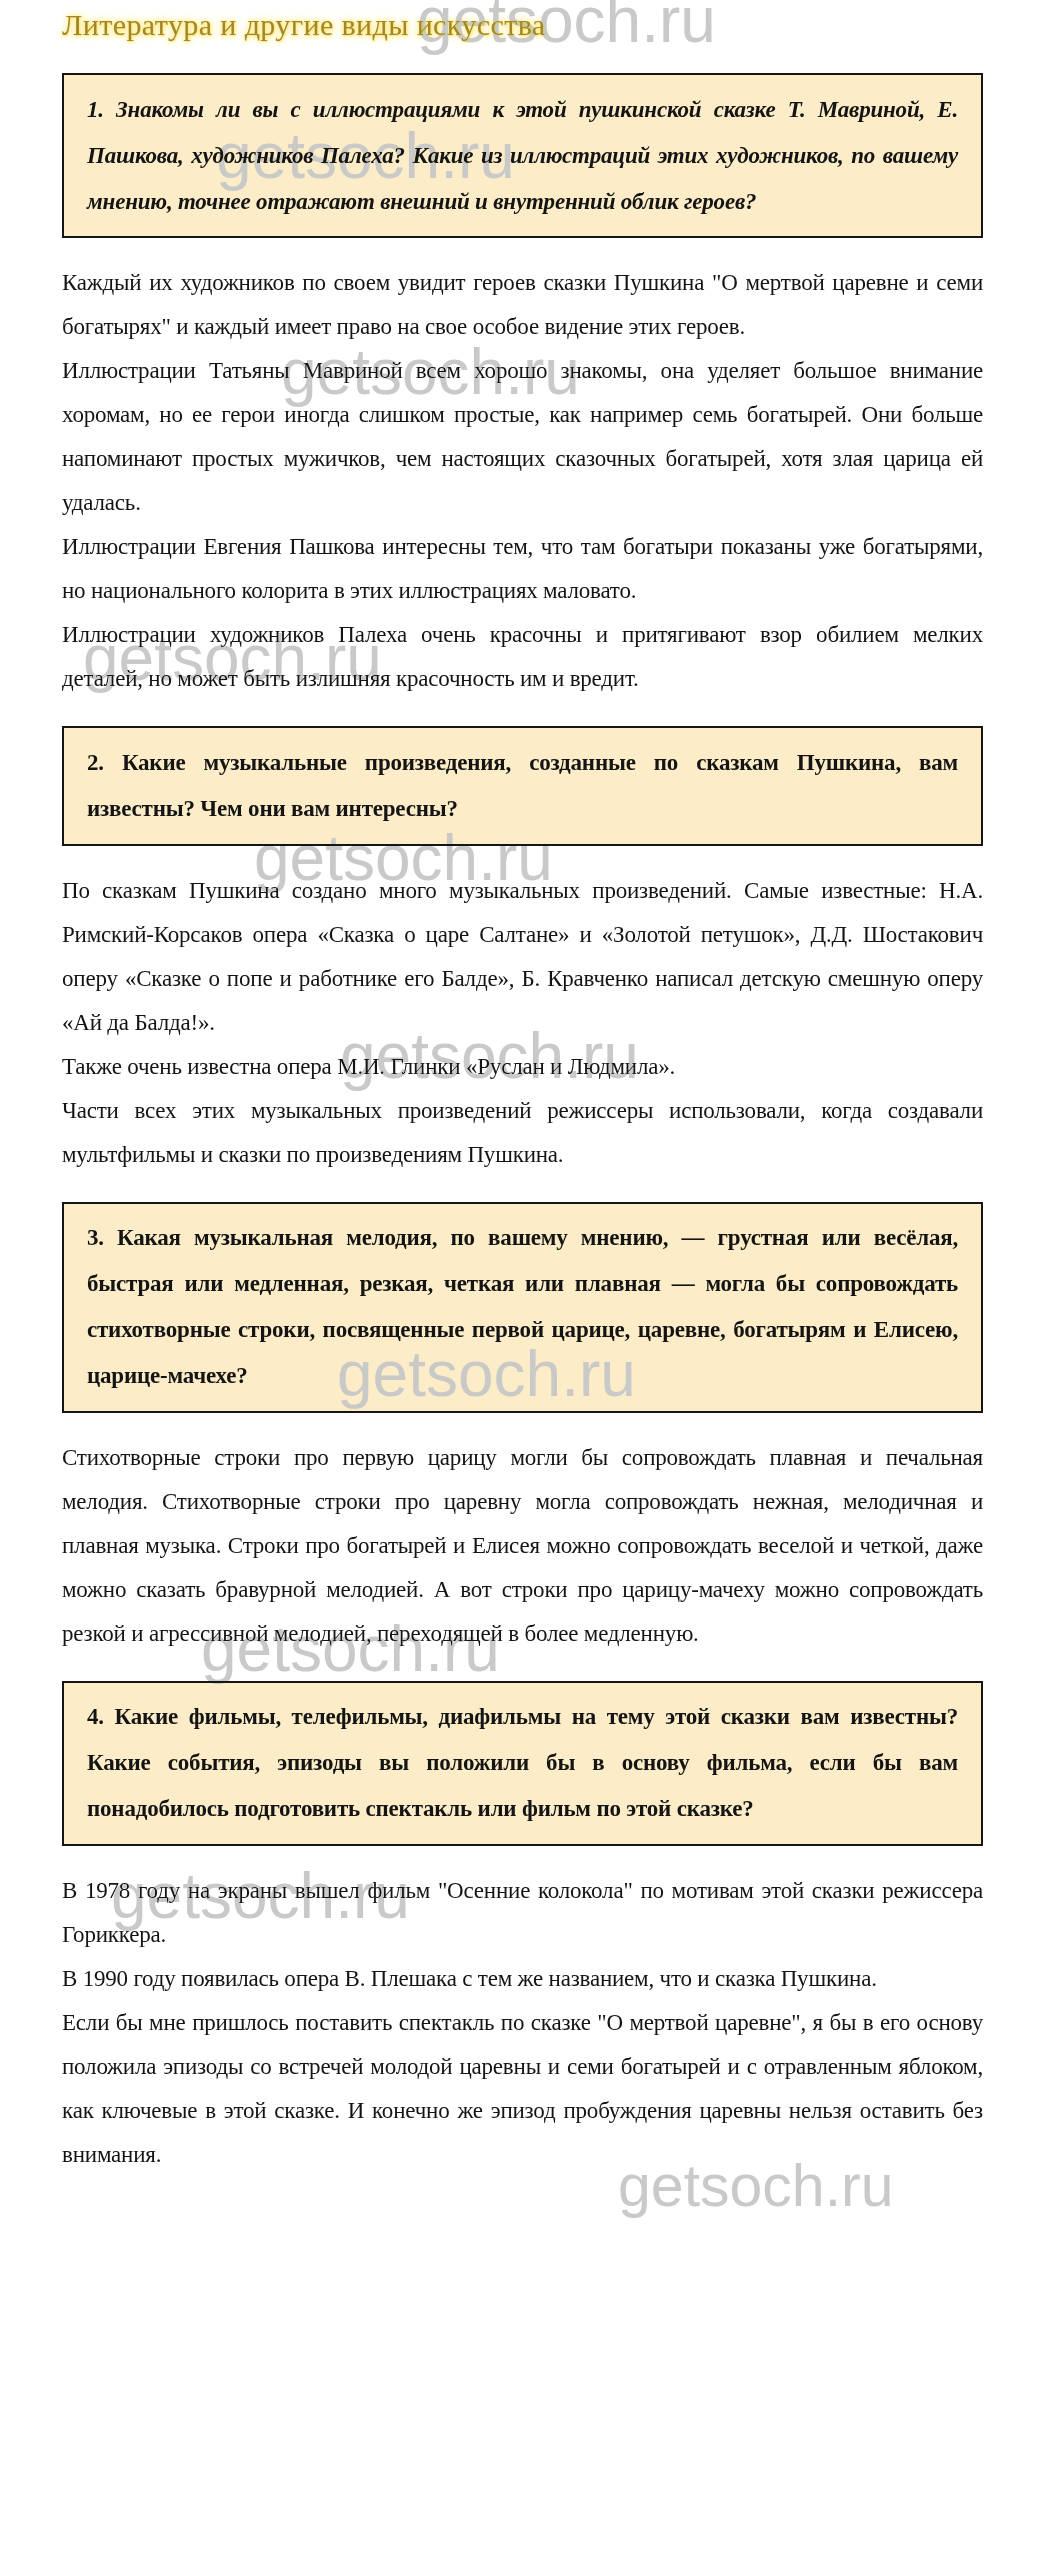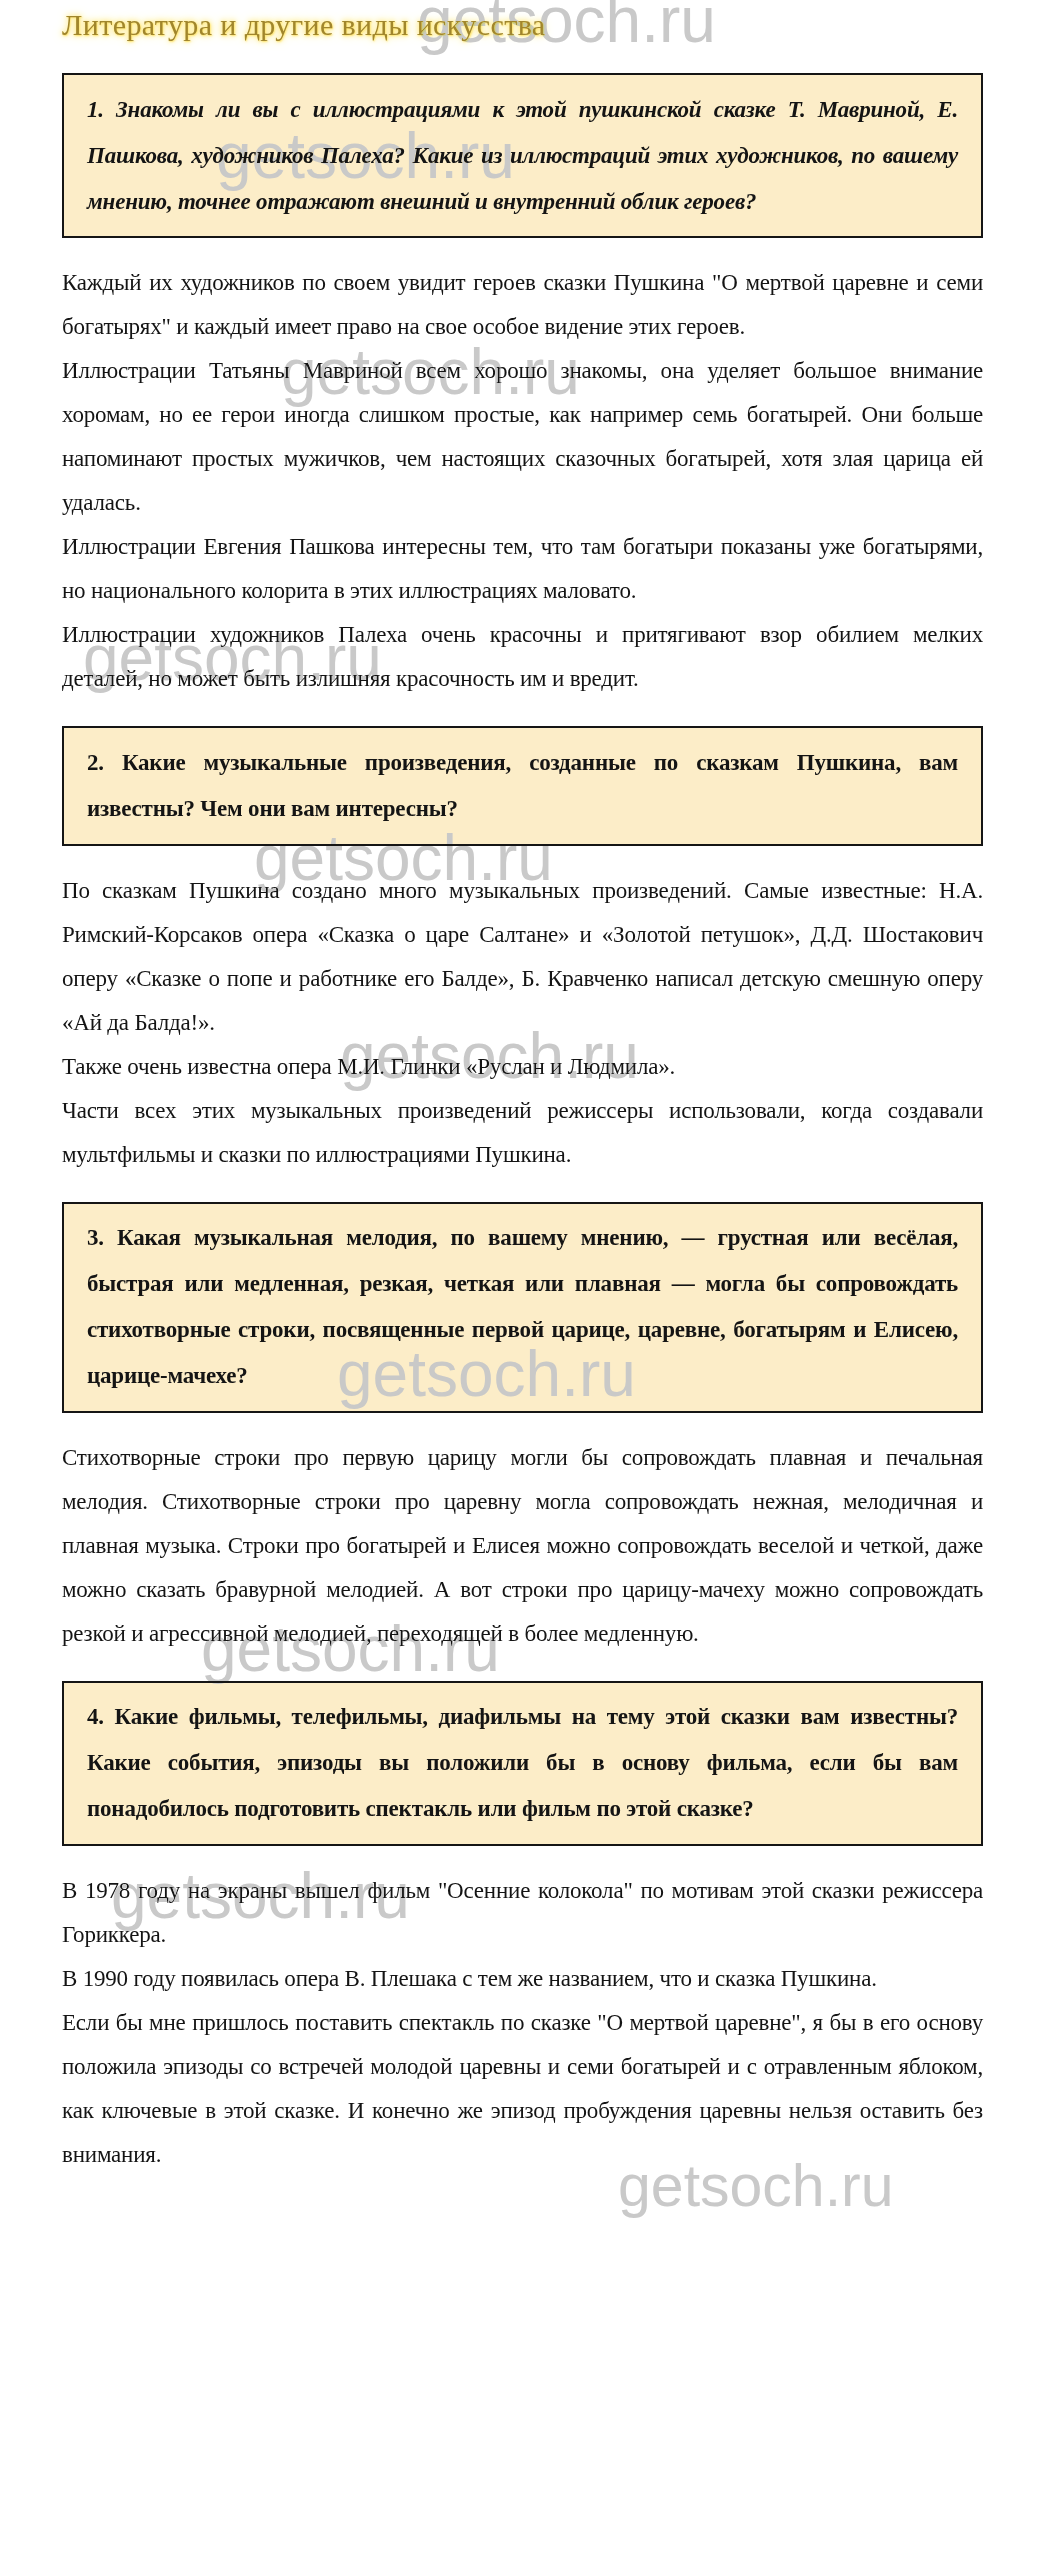--- a/index.html
+++ b/index.html
@@ -98,21 +98,21 @@
       <p>Иллюстрации Евгения Пашкова интересны тем, что там богатыри показаны уже богатырями, но национального колорита в этих иллюстрациях маловато.</p>
       <p>Иллюстрации художников Палеха очень красочны и притягивают взор обилием мелких деталей, но может быть излишняя красочность им и вредит.</p>
     </div>
 
     <div class="qbox next">
       <span>2. Какие музыкальные произведения, созданные по сказкам Пушкина, вам известны? Чем они вам интересны?</span>
     </div>
     <div class="answer">
       <p>По сказкам Пушкина создано много музыкальных произведений. Самые известные: Н.А. Римский-Корсаков опера «Сказка о царе Салтане» и «Золотой петушок», Д.Д. Шостакович оперу «Сказке о попе и работнике его Балде», Б. Кравченко написал детскую смешную оперу «Ай да Балда!».</p>
       <p>Также очень известна опера М.И. Глинки «Руслан и Людмила».</p>
-      <p>Части всех этих музыкальных произведений режиссеры использовали, когда создавали мультфильмы и сказки по иллюстрациями Пушкина.</p>
+      <p>Части всех этих музыкальных произведений режиссеры использовали, когда создавали мультфильмы и сказки по произведениям Пушкина.</p>
     </div>
 
     <div class="qbox next">
       <span>3. Какая музыкальная мелодия, по вашему мнению, — грустная или весёлая, быстрая или медленная, резкая, четкая или плавная — могла бы сопровождать стихотворные строки, посвященные первой царице, царевне, богатырям и Елисею, царице-мачехе?</span>
     </div>
     <div class="answer">
       <p>Стихотворные строки про первую царицу могли бы сопровождать плавная и печальная мелодия. Стихотворные строки про царевну могла сопровождать нежная, мелодичная и плавная музыка. Строки про богатырей и Елисея можно сопровождать веселой и четкой, даже можно сказать бравурной мелодией. А вот строки про царицу-мачеху можно сопровождать резкой и агрессивной мелодией, переходящей в более медленную.</p>
     </div>
 
     <div class="qbox next">

